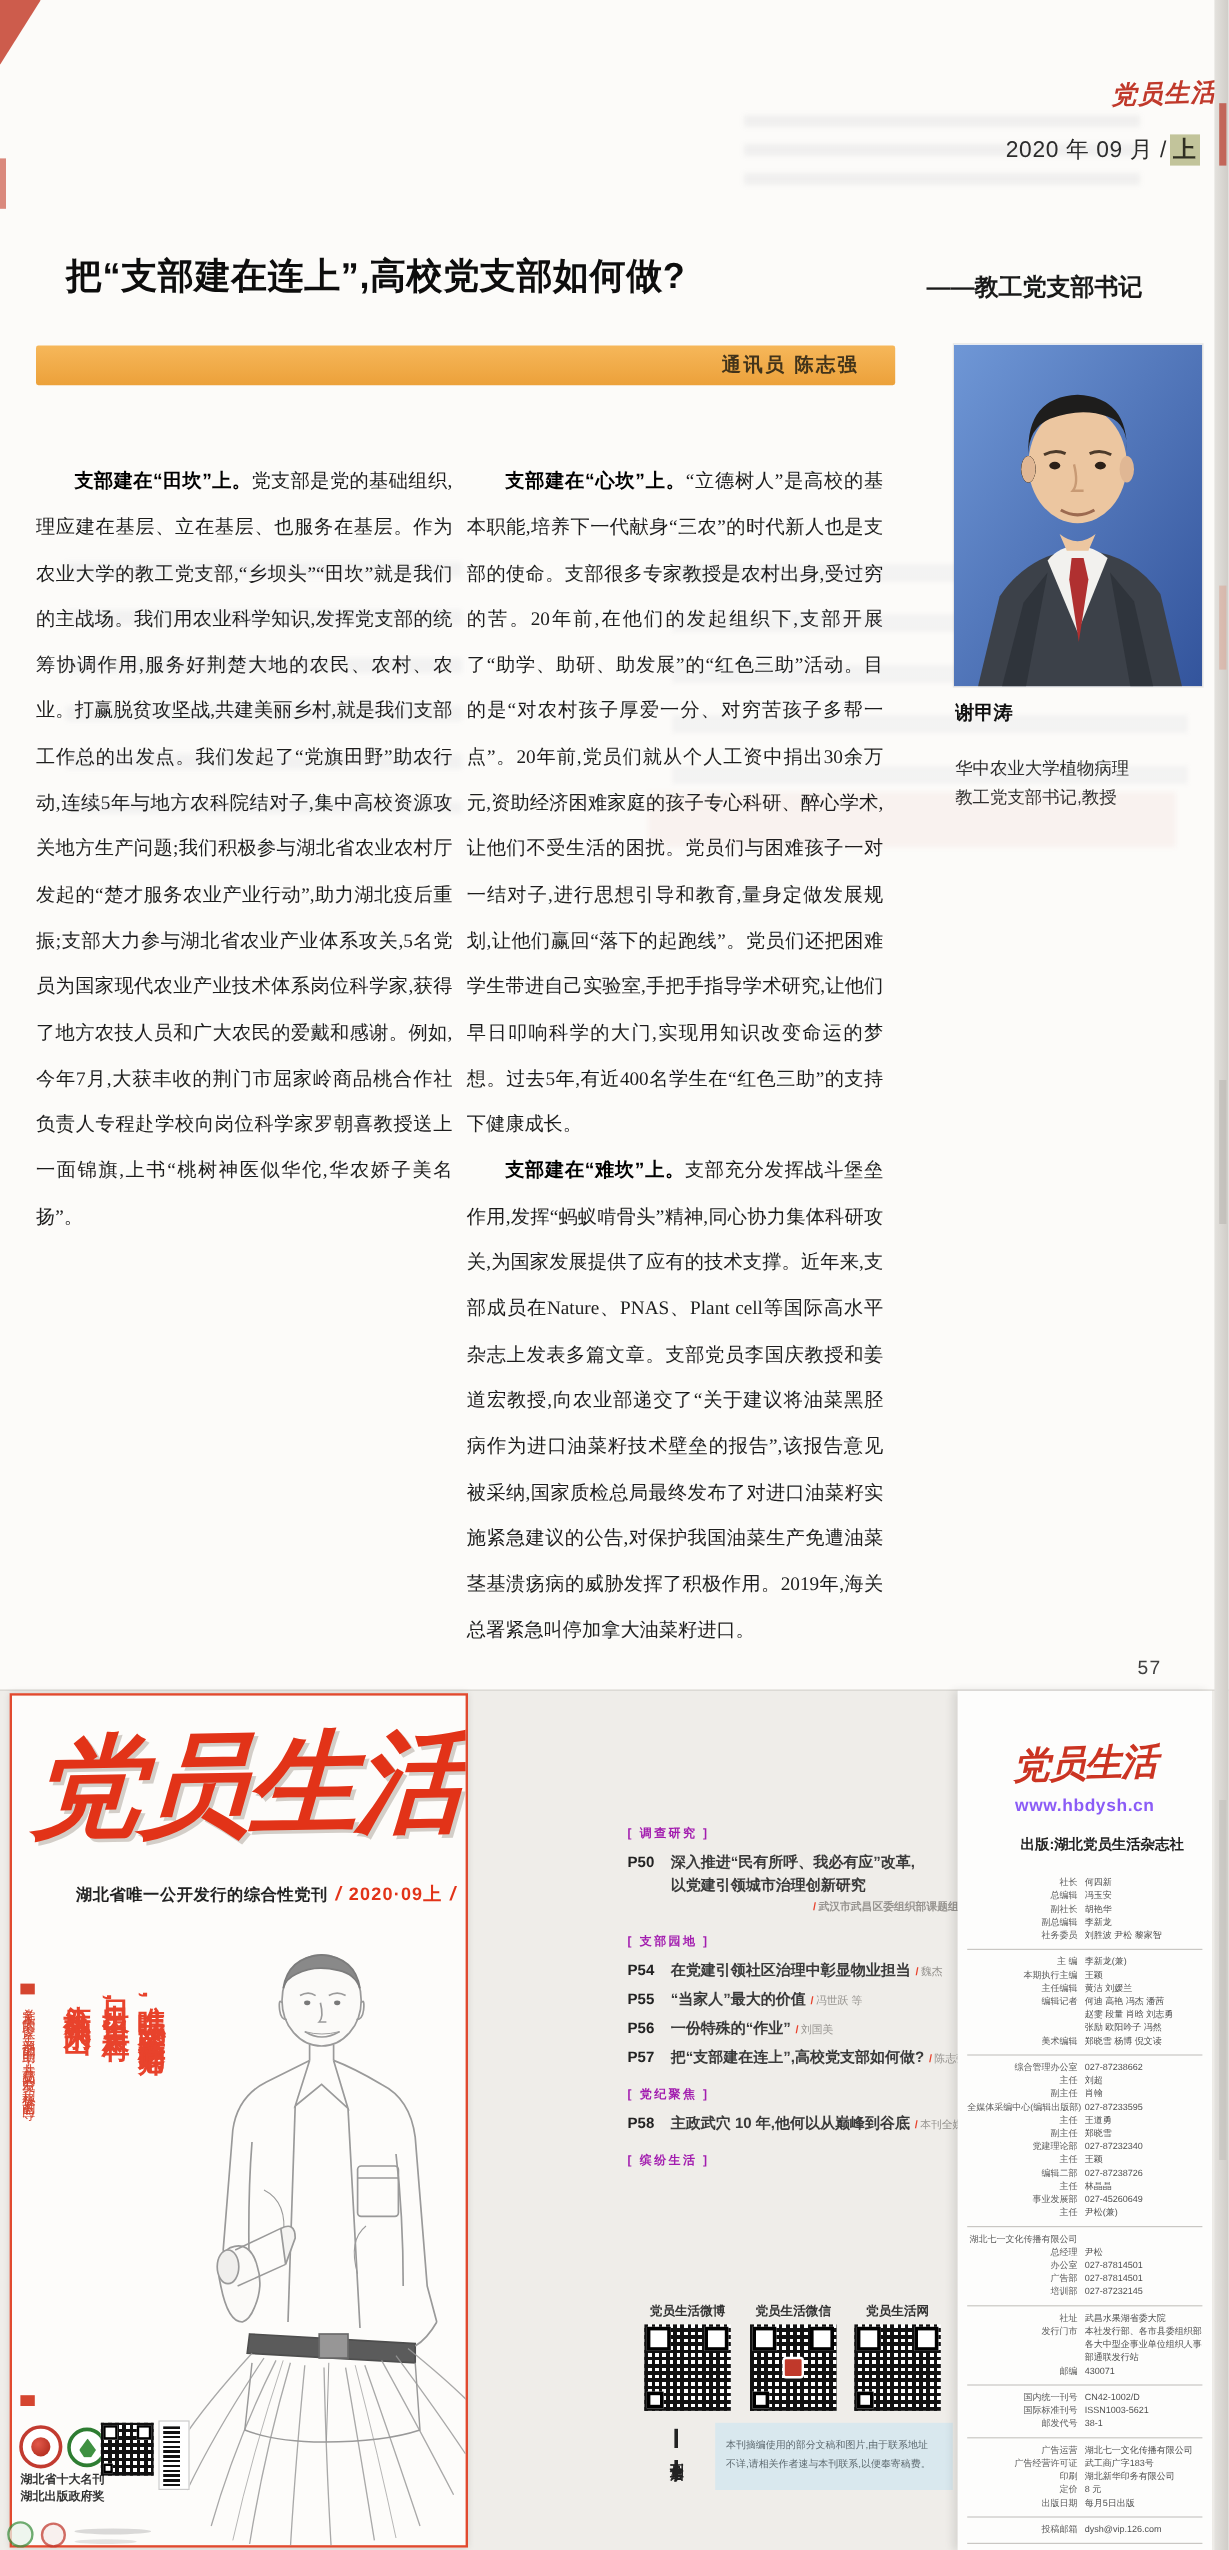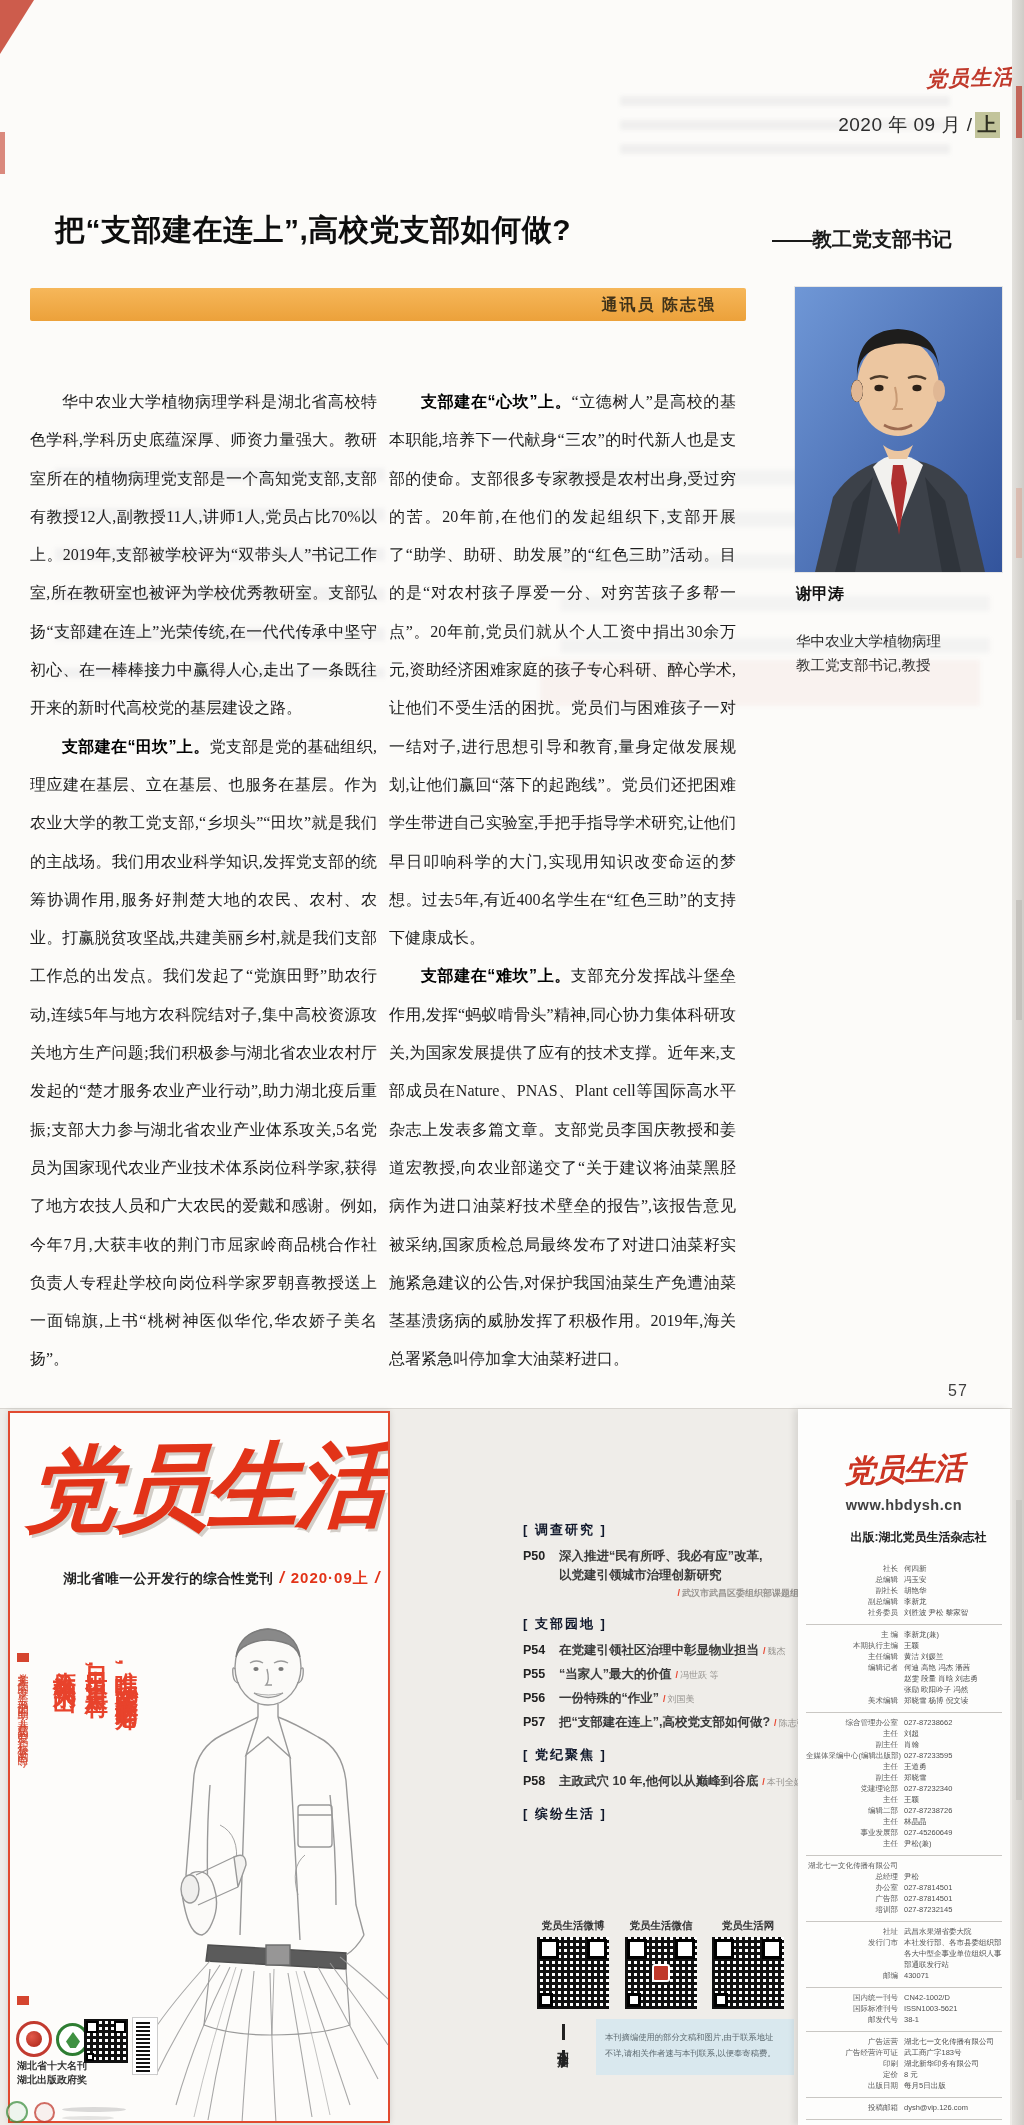--- a/index.html
+++ b/index.html
@@ -102,21 +102,21 @@
   .qr .fm{left:2px;bottom:2px;}
   #cover-qr{position:absolute;left:74px;top:606px;width:44px;height:44px;}
   #cover-qr::before,#cover-qr::after,#cover-qr .fm{width:8px;height:8px;border-width:2px;}
   #cover-barcode{position:absolute;left:122px;top:604px;width:26px;height:58px;background:#fff;
       border:1px solid #ccc;}
   #cover-barcode .bars{position:absolute;left:3px;top:4px;width:14px;height:50px;
       background:repeating-linear-gradient(0deg,#111 0 2px,#fff 2px 4px);}
 
   
   #toc{position:absolute;left:523px;top:112px;width:276px;}
-  .toc-h{color:#0f172a;font-weight:800;font-size:13px;letter-spacing:2px;margin-bottom:9px;}
+  .toc-h{color:#a21caf;font-weight:800;font-size:10px;letter-spacing:2px;margin-bottom:9px;}
   .toc-sec{margin-bottom:15px;}
   .toc-item{font-size:12.5px;color:#3a3a3a;font-weight:700;margin-bottom:7px;white-space:nowrap;}
   .toc-page{display:inline-block;width:36px;font-weight:800;color:#222;}
   .toc-title2{margin-left:36px;margin-top:2px;}
   .toc-author{font-size:9px;color:#979490;font-weight:400;margin-left:4px;}
   .toc-author .sl{color:#e8402a;font-weight:bold;margin-right:2px;}
   .toc-author-line{text-align:right;font-size:9px;color:#979490;margin-top:3px;}
   .toc-author-line .sl{color:#e8402a;font-weight:bold;margin-right:2px;}
 
   .qr-label{position:absolute;top:510px;width:72px;text-align:center;font-size:10.5px;
@@ -133,21 +133,21 @@
   #notice-box{position:absolute;left:596px;top:610px;width:198px;height:56px;background:#d9e8ee;
       padding:10px 9px;font-size:8.3px;color:#5d6a70;line-height:16px;white-space:nowrap;}
 
   
   #masthead{position:absolute;left:798px;top:0;width:212px;height:717px;background:#fdfdfc;
       box-shadow:-4px 0 7px rgba(0,0,0,.10);}
   #mh-logo{position:absolute;left:50%;top:40px;transform:translateX(-50%) rotate(-2deg);
       font-family:"DejaVu Serif","Liberation Serif",serif;font-style:italic;font-weight:800;
       font-size:31px;color:#cb3422;white-space:nowrap;letter-spacing:-1px;}
   #mh-url{position:absolute;left:0;top:88px;width:100%;text-align:center;font-size:14.5px;
-      font-weight:800;color:#404040;letter-spacing:.5px;}
+      font-weight:800;color:#8b5cf6;letter-spacing:.5px;}
   #mh-publisher{position:absolute;left:0;top:120px;width:100%;text-align:center;font-size:12px;
       font-weight:800;color:#222;padding-left:29px;}
   #mh-groups{position:absolute;left:8px;top:150px;width:196px;color:#555;}
   .mgroup{padding:5px 0;}
   .mgroup + .mgroup{border-top:1px solid #c9c7c3;}
   .mrow{display:flex;line-height:10px;margin-bottom:1px;}
   .mlabel{width:92px;text-align:right;font-size:7.5px;flex:none;margin-right:6px;color:#5a5a5a;
       white-space:nowrap;}
   .mval{flex:1;font-size:7.5px;color:#4f4f4f;white-space:nowrap;overflow:hidden;}
   #mh-partner{border-top:1px solid #c9c7c3;padding-top:7px;display:flex;}
@@ -176,21 +176,20 @@
     <div id="header-logo" class="script-logo">党员生活</div>
     <div id="header-date">
       <span>2020 年 09 月 /</span><span class="issue-box">上</span>
     </div>
 
     <div id="article-title">把“支部建在连上”,高校党支部如何做?</div>
     <div id="article-subtitle">——教工党支部书记</div>
     <div id="byline-band">通讯员 陈志强</div>
 
     <div id="col-1" class="body-col">
-      <p><span>华中农业大学植物病理学科是湖北省高校特色学科,学科历史底蕴深厚、师资力量强大。教研室所在的植物病理党支部是一个高知党支部,支部有教授12人,副教授11人,讲师1人,党员占比70%以上。2019年,支部被学校评为“双带头人”书记工作室,所在教研室也被评为学校优秀教研室。支部弘扬“支部建在连上”光荣传统,在一代代传承中坚守初心、在一棒棒接力中赢得人心,走出了一条既往开来的新时代高校党的基层建设之路。</span></p>
       <p><span class="lead">支部建在“田坎”上。</span><span>党支部是党的基础组织,理应建在基层、立在基层、也服务在基层。作为农业大学的教工党支部,“乡坝头”“田坎”就是我们的主战场。我们用农业科学知识,发挥党支部的统筹协调作用,服务好荆楚大地的农民、农村、农业。打赢脱贫攻坚战,共建美丽乡村,就是我们支部工作总的出发点。我们发起了“党旗田野”助农行动,连续5年与地方农科院结对子,集中高校资源攻关地方生产问题;我们积极参与湖北省农业农村厅发起的“楚才服务农业产业行动”,助力湖北疫后重振;支部大力参与湖北省农业产业体系攻关,5名党员为国家现代农业产业技术体系岗位科学家,获得了地方农技人员和广大农民的爱戴和感谢。例如,今年7月,大获丰收的荆门市屈家岭商品桃合作社负责人专程赴学校向岗位科学家罗朝喜教授送上一面锦旗,上书“桃树神医似华佗,华农娇子美名扬”。</span></p>
     </div>
     <div id="col-2" class="body-col">
       <p><span class="lead">支部建在“心坎”上。</span><span>“立德树人”是高校的基本职能,培养下一代献身“三农”的时代新人也是支部的使命。支部很多专家教授是农村出身,受过穷的苦。20年前,在他们的发起组织下,支部开展了“助学、助研、助发展”的“红色三助”活动。目的是“对农村孩子厚爱一分、对穷苦孩子多帮一点”。20年前,党员们就从个人工资中捐出30余万元,资助经济困难家庭的孩子专心科研、醉心学术,让他们不受生活的困扰。党员们与困难孩子一对一结对子,进行思想引导和教育,量身定做发展规划,让他们赢回“落下的起跑线”。党员们还把困难学生带进自己实验室,手把手指导学术研究,让他们早日叩响科学的大门,实现用知识改变命运的梦想。过去5年,有近400名学生在“红色三助”的支持下健康成长。</span></p>
       <p><span class="lead">支部建在“难坎”上。</span><span>支部充分发挥战斗堡垒作用,发挥“蚂蚁啃骨头”精神,同心协力集体科研攻关,为国家发展提供了应有的技术支撑。近年来,支部成员在Nature、PNAS、Plant cell等国际高水平杂志上发表多篇文章。支部党员李国庆教授和姜道宏教授,向农业部递交了“关于建议将油菜黑胫病作为进口油菜籽技术壁垒的报告”,该报告意见被采纳,国家质检总局最终发布了对进口油菜籽实施紧急建议的公告,对保护我国油菜生产免遭油菜茎基溃疡病的威胁发挥了积极作用。2019年,海关总署紧急叫停加拿大油菜籽进口。</span></p>
     </div>
 
     <div id="photo">
       <svg width="207" height="285" viewBox="0 0 207 285">
         <defs>

